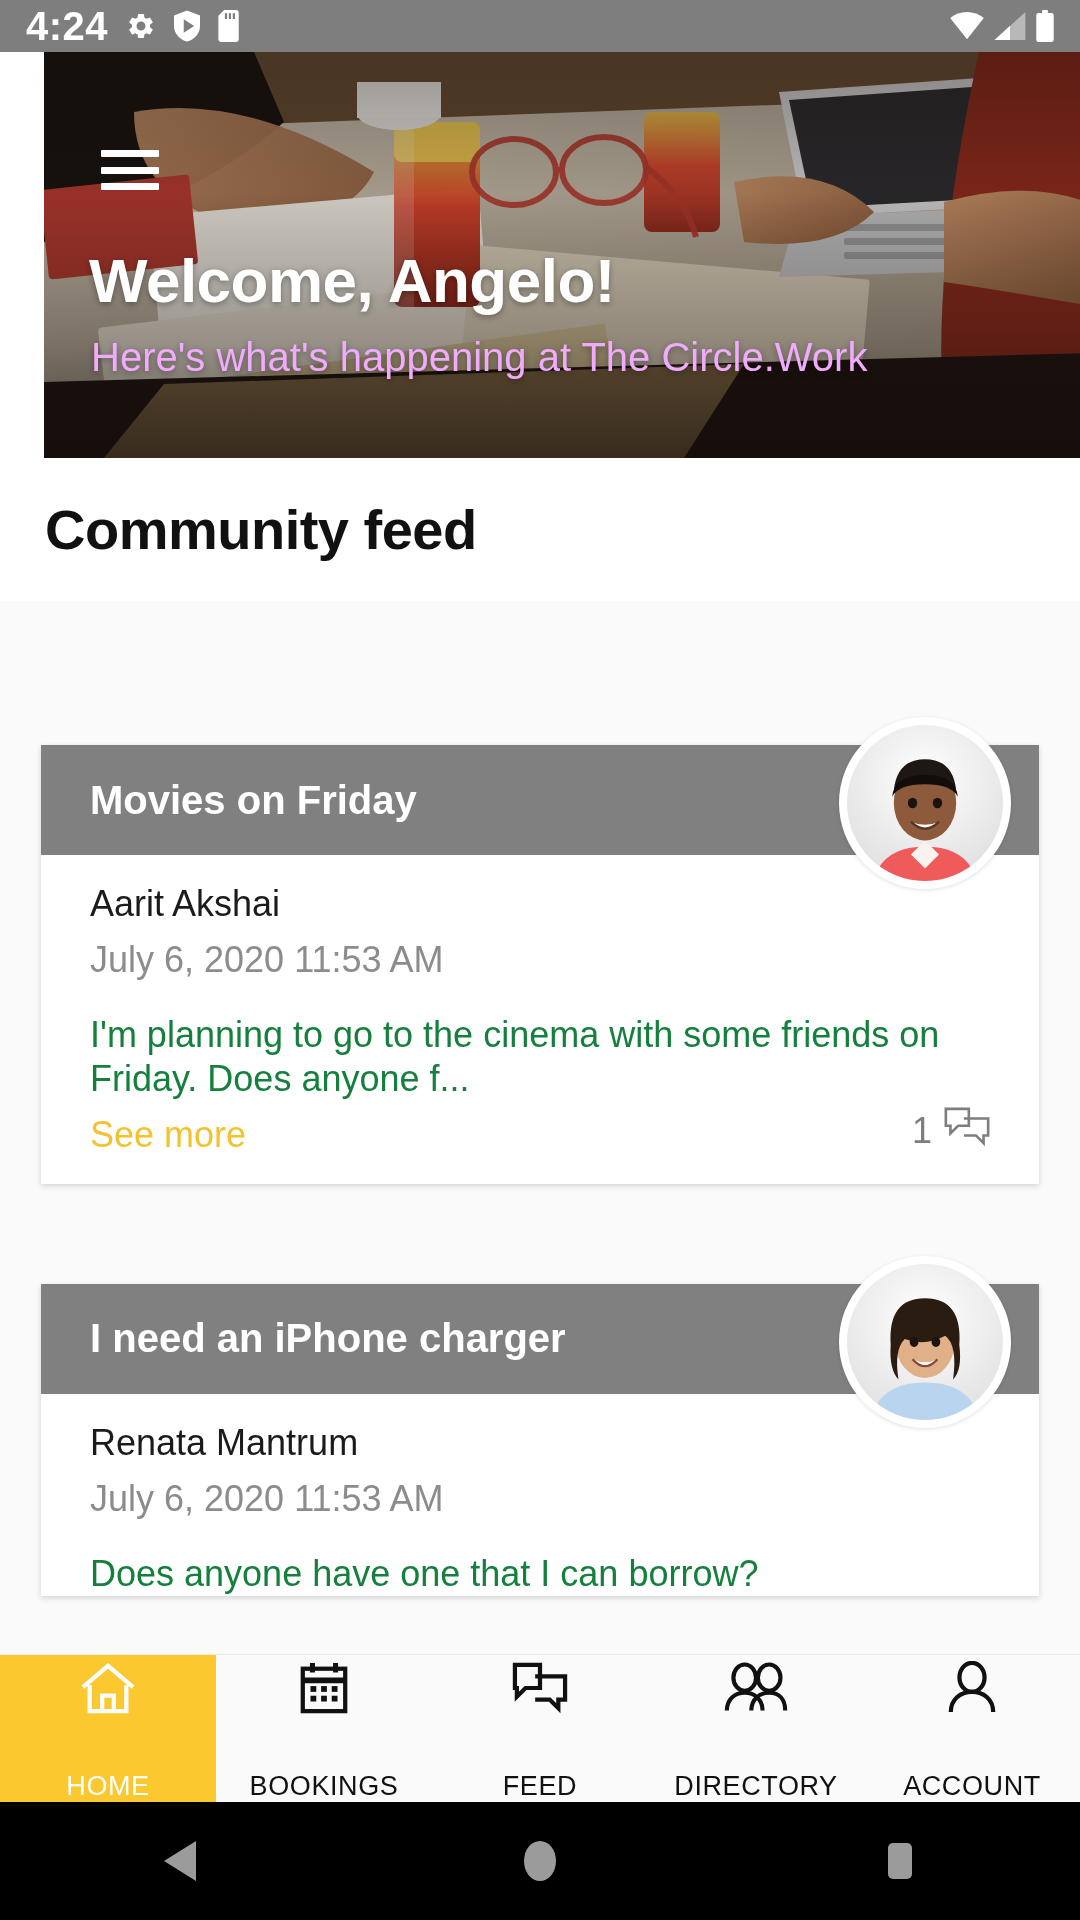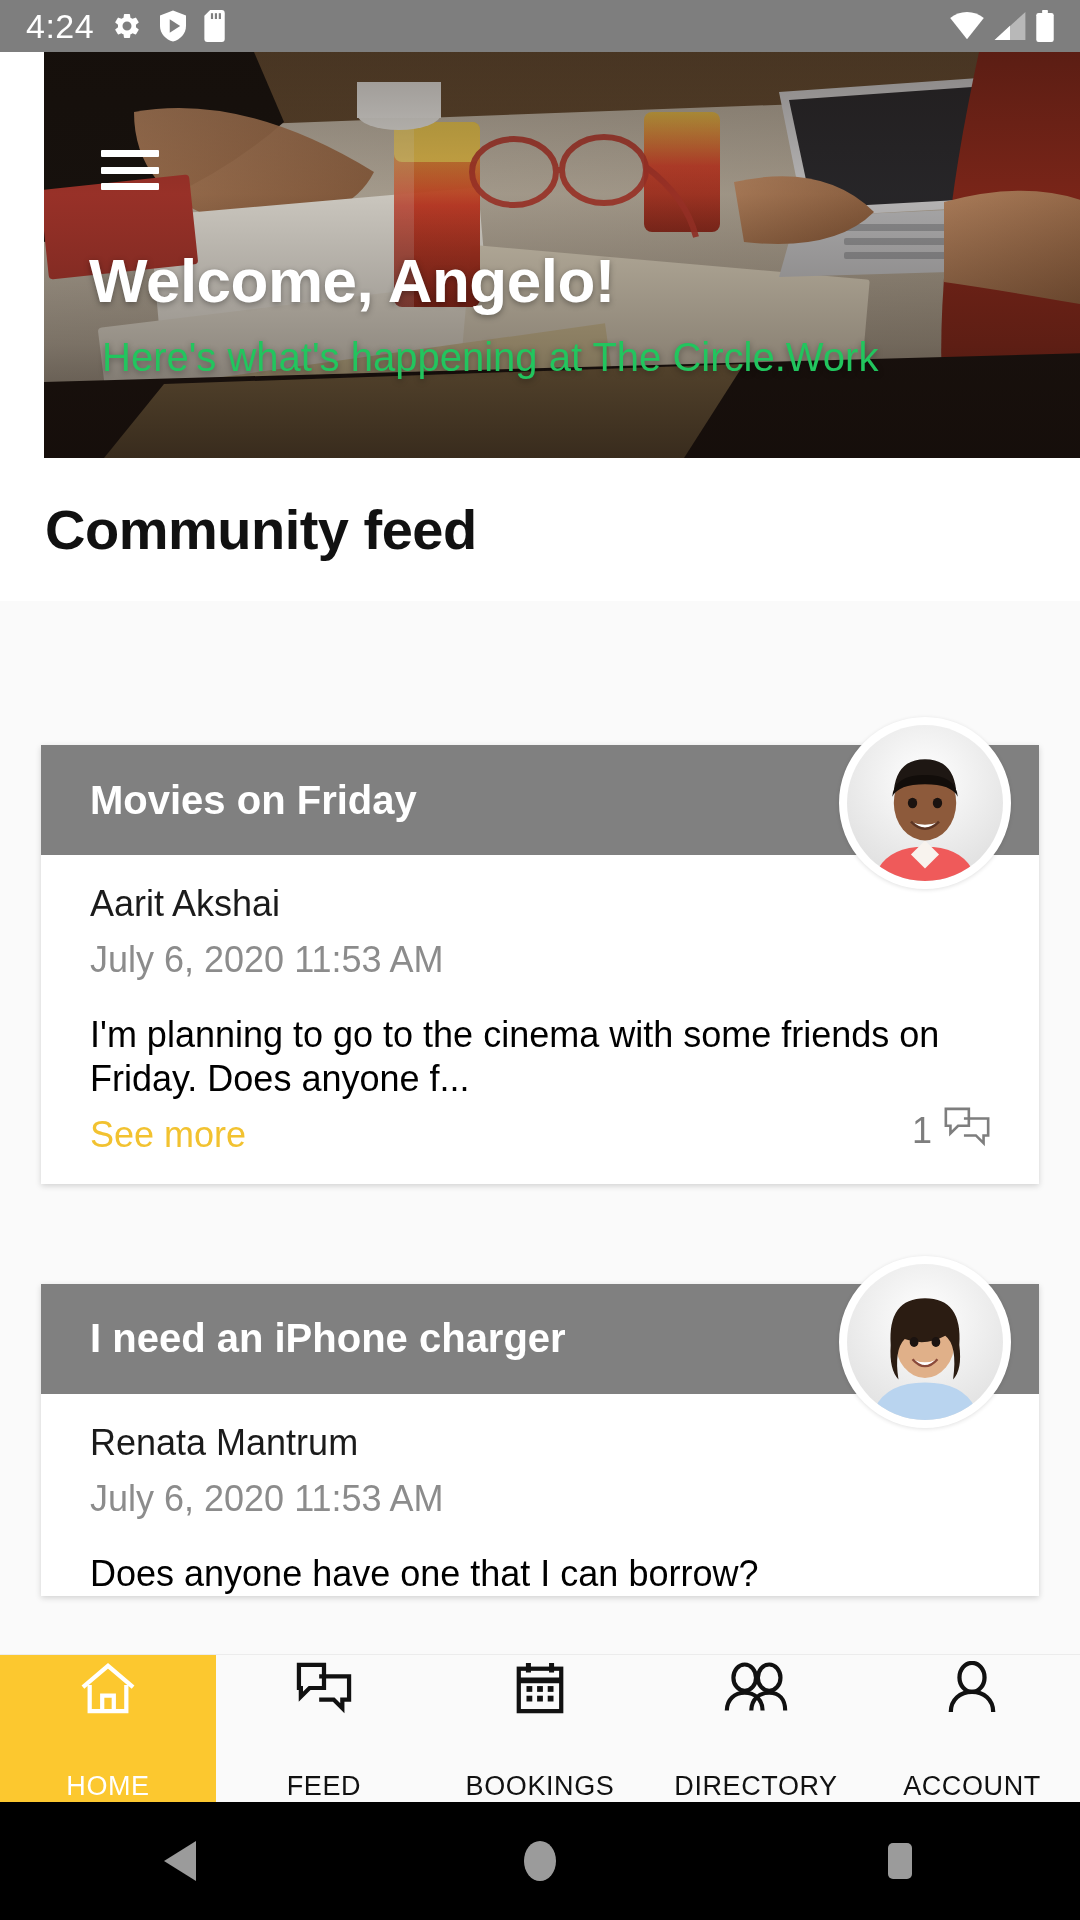--- a/index.html
+++ b/index.html
@@ -14,21 +14,21 @@
   
   .statusbar {
     position: absolute; top: 0; left: 0;
     width: 1080px; height: 52px;
     background: #7e7e7e;
     display: flex; align-items: center;
     padding: 0 26px;
     color: #ffffff;
   }
   .sb-left { display: flex; align-items: center; gap: 18px; }
-  .sb-time { font-size: 34px; font-weight: 400; letter-spacing: .5px; }
+  .sb-time { font-size: 40px; font-weight: 700; letter-spacing: .5px; }
   .sb-right { margin-left: auto; display: flex; align-items: center; gap: 10px; }
   .sb-icon { display: inline-flex; align-items: center; justify-content: center; }
 
   
   .hero {
     position: absolute; top: 52px; left: 0;
     width: 1080px; height: 406px;
     overflow: hidden;
     background: #201a16;
     margin-left: 44px;
@@ -45,22 +45,22 @@
     cursor: pointer;
   }
   .hamburger span { display: block; height: 7px; background: #fff; border-radius: 1px; }
   .hero-title {
     position: absolute; left: 45px; top: 196px;
     font-size: 62px; font-weight: bold; color: #ffffff;
     letter-spacing: -0.5px; line-height: 1.05;
     text-shadow: 0 2px 6px rgba(0,0,0,.35);
   }
   .hero-sub {
-    position: absolute; left: 58px; top: 283px;
-    font-size: 40px; color: #22c55e; font-weight: 400;
+    position: absolute; left: 47px; top: 283px;
+    font-size: 40px; color: #f0abfc; font-weight: 400;
     text-shadow: 0 2px 6px rgba(0,0,0,.35);
   }
 
   
   .section-title-wrap {
     position: absolute; top: 458px; left: 0;
     width: 960px; height: 143px;
     background: #ffffff;
     display: flex; align-items: center;
   }
@@ -96,21 +96,21 @@
     font-size: 40px; font-weight: bold; color: #ffffff;
   }
   .card-body { padding: 28px 49px 0 49px; }
   .author {
     font-size: 36px; color: #1b1b1b; margin-bottom: 14px;
   }
   .datestamp {
     font-size: 36px; color: #8c8c8c; margin-bottom: 32px;
   }
   .post-text {
-    font-size: 36px; color: #000000; line-height: 1.22;
+    font-size: 36px; color: #15803d; line-height: 1.22;
   }
   .card-footer {
     display: flex; align-items: flex-end; justify-content: space-between;
     padding: 6px 49px 28px 49px;
   }
   .see-more {
     font-size: 36px; color: #f2c230; font-weight: 500; cursor: pointer;
   }
   .comments {
     display: flex; align-items: center; gap: 12px;
@@ -373,49 +373,49 @@
           <path d="M2 13.5L15 2.5l13 11"></path>
           <path d="M5.5 12.5V26h19V12.5"></path>
           <path d="M12 26v-8h6v8"></path>
         </svg>
       </span>
       <span class="navlabel">HOME</span>
     </div>
 
     <div class="navitem">
       <span class="navicon">
-        <svg width="58" height="54" viewBox="0 0 30 28" fill="none" stroke="currentColor" stroke-width="2.2">
-          <path d="M2 2h13v12H7.5L3 18.5V14H2z"></path>
-          <path d="M12.5 8H28v12h-3.5v4.5L20 20h-7.5"></path>
-        </svg>
-      </span>
-      <span class="navlabel">FEED</span>
-    </div>
-
-    <div class="navitem">
-      <span class="navicon">
         <svg width="54" height="54" viewBox="0 0 26 28" fill="none" stroke="currentColor" stroke-width="2.2">
           <rect x="2" y="4" width="22" height="22"></rect>
           <path d="M2 10h22" stroke-width="3"></path>
           <path d="M7 1v5M19 1v5" stroke-width="2.6"></path>
           <g fill="currentColor" stroke="none">
             <rect x="6" y="13" width="3" height="3"></rect>
               <rect x="11.5" y="13" width="3" height="3"></rect>
               <rect x="17" y="13" width="3" height="3"></rect>
             <rect x="6" y="18" width="3" height="3"></rect>
               <rect x="11.5" y="18" width="3" height="3"></rect>
               <rect x="17" y="18" width="3" height="3"></rect>
           </g>
         </svg>
       </span>
       <span class="navlabel">BOOKINGS</span>
     </div>
 
     <div class="navitem">
       <span class="navicon">
+        <svg width="58" height="54" viewBox="0 0 30 28" fill="none" stroke="currentColor" stroke-width="2.2">
+          <path d="M2 2h13v12H7.5L3 18.5V14H2z"></path>
+          <path d="M12.5 8H28v12h-3.5v4.5L20 20h-7.5"></path>
+        </svg>
+      </span>
+      <span class="navlabel">FEED</span>
+    </div>
+
+    <div class="navitem">
+      <span class="navicon">
         <svg width="64" height="54" viewBox="0 0 34 28" fill="none" stroke="currentColor" stroke-width="2.2">
           <ellipse cx="11" cy="8.5" rx="6" ry="7"></ellipse>
           <ellipse cx="24" cy="8.5" rx="6" ry="7"></ellipse>
           <path d="M1.5 26c0-6 4.2-9.5 9.5-9.5s9.5 3.5 9.5 9.5"></path>
           <path d="M14.5 26c0-6 4.2-9.5 9.5-9.5s8.5 3.5 8.5 9.5"></path>
         </svg>
       </span>
       <span class="navlabel">DIRECTORY</span>
     </div>
 

